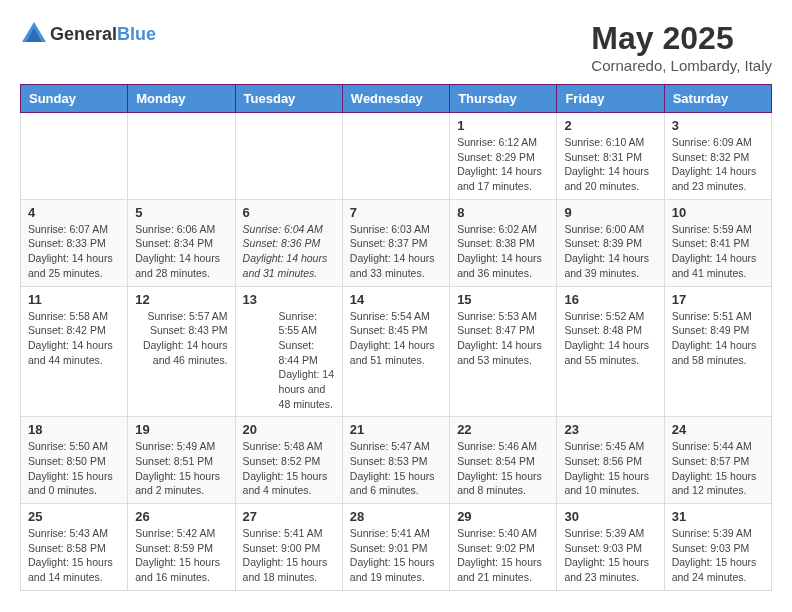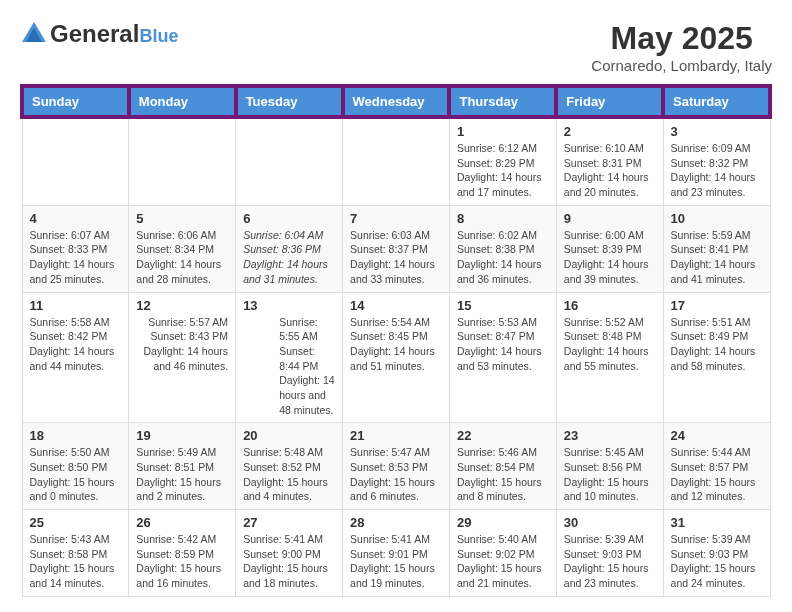--- a/index.html
+++ b/index.html
@@ -19,21 +19,21 @@
     .logo {
       display: flex;
       align-items: center;
     }
     .logo-icon {
       width: 28px;
       height: 28px;
       margin-right: 2px;
     }
     .title-section {
-      text-align: center;
+      text-align: left;
     }
     .month-title {
       font-size: 32px;
       font-weight: bold;
       color: #333;
     }
     .location-title {
       font-size: 15px;
       color: #555;
     }
@@ -42,21 +42,21 @@
       border-collapse: collapse;
       border: 1px solid #ccc;
     }
     .calendar th {
       background-color: #4a90d9;
       color: #fff;
       font-size: 13px;
       font-weight: bold;
       padding: 6px 8px;
       text-align: left;
-      border: 4px solid #701a75;
+      border: 1px solid #701a75;
     }
     .calendar td {
       vertical-align: top;
       padding: 5px 7px;
       border: 1px solid #ddd;
       width: 107px;
       min-height: 80px;
       background: #fff;
       font-size: 11px;
       color: #333;
@@ -86,21 +86,21 @@
 </head>
 <body>
 
 <div class="header">
   <div class="logo">
     <svg class="logo-icon" viewBox="0 0 28 28" xmlns="http://www.w3.org/2000/svg">
       <polygon points="14,2 26,22 2,22" fill="#4a90d9"></polygon>
       <polygon points="14,8 22,22 6,22" fill="#2a6db5"></polygon>
     </svg>
     <div>
-      <span style="font-size:24px;font-weight:bold;color:#333;">General</span><span style="font-size:18px;font-weight:bold;color:#4a90d9;">Blue</span>
+      <span style="font-size:18px;font-weight:bold;color:#333;">General</span><span style="font-size:18px;font-weight:bold;color:#4a90d9;">Blue</span>
     </div>
   </div>
   <div class="title-section">
     <div class="month-title">May 2025</div>
     <div class="location-title">Cornaredo, Lombardy, Italy</div>
   </div>
 </div>
 
 <table class="calendar">
   <thead>

